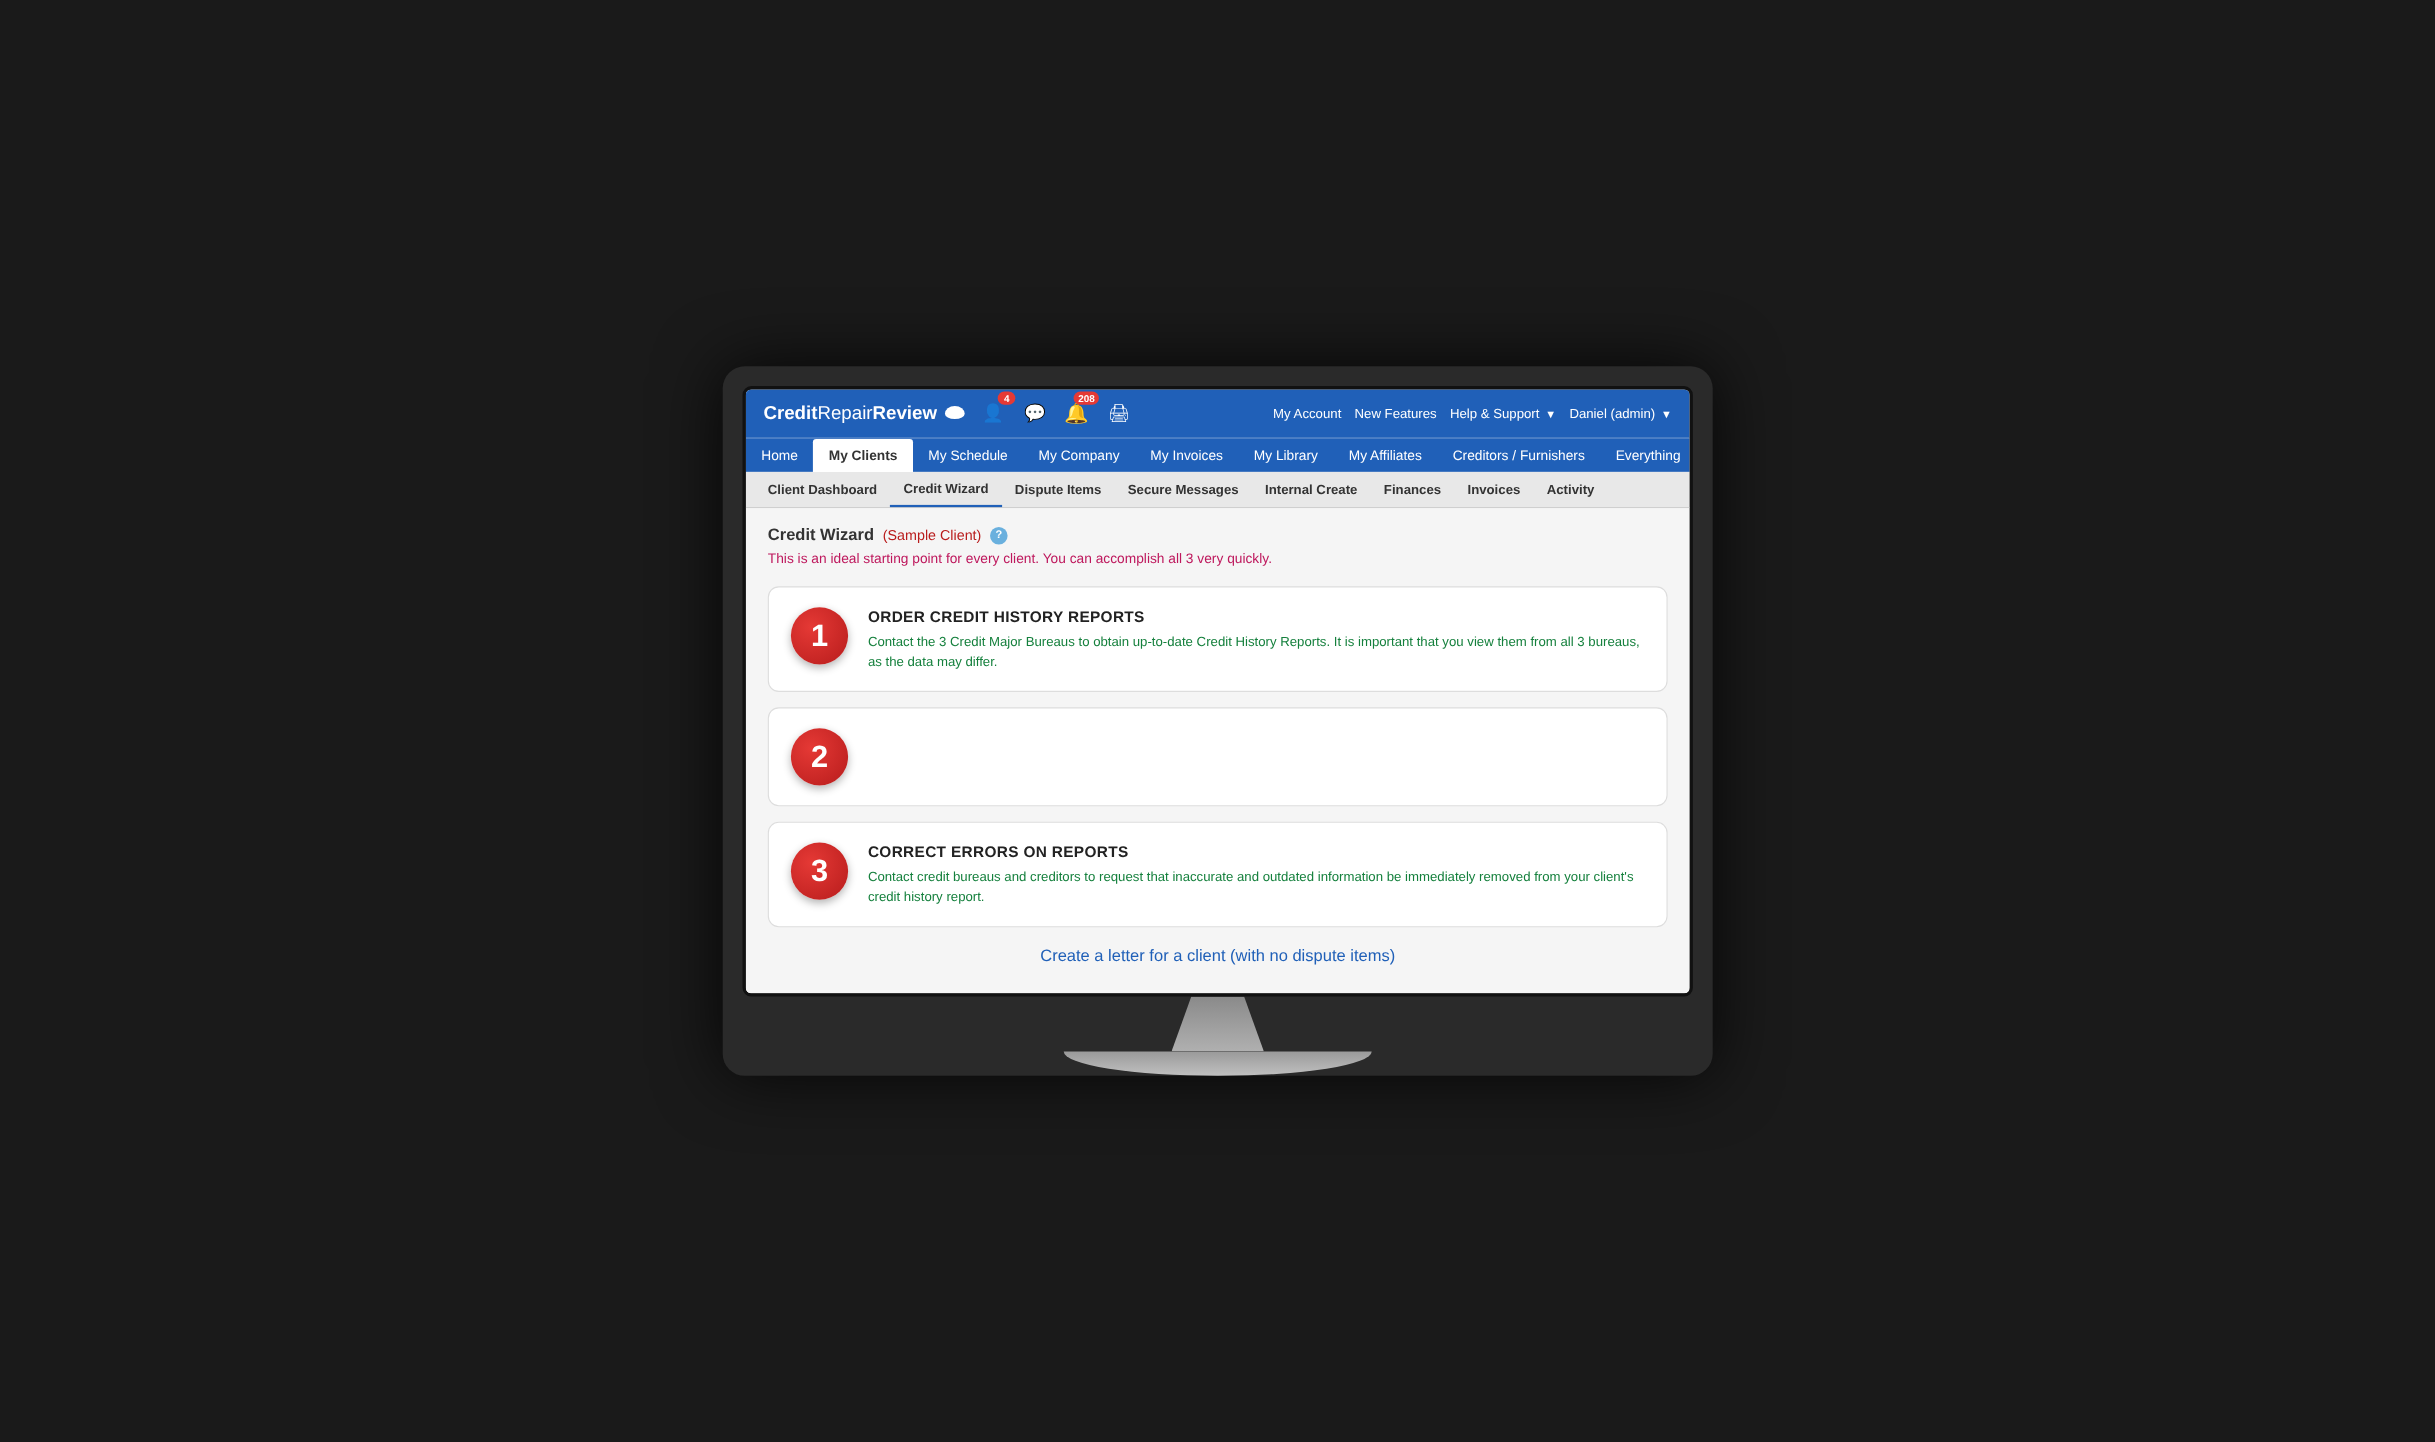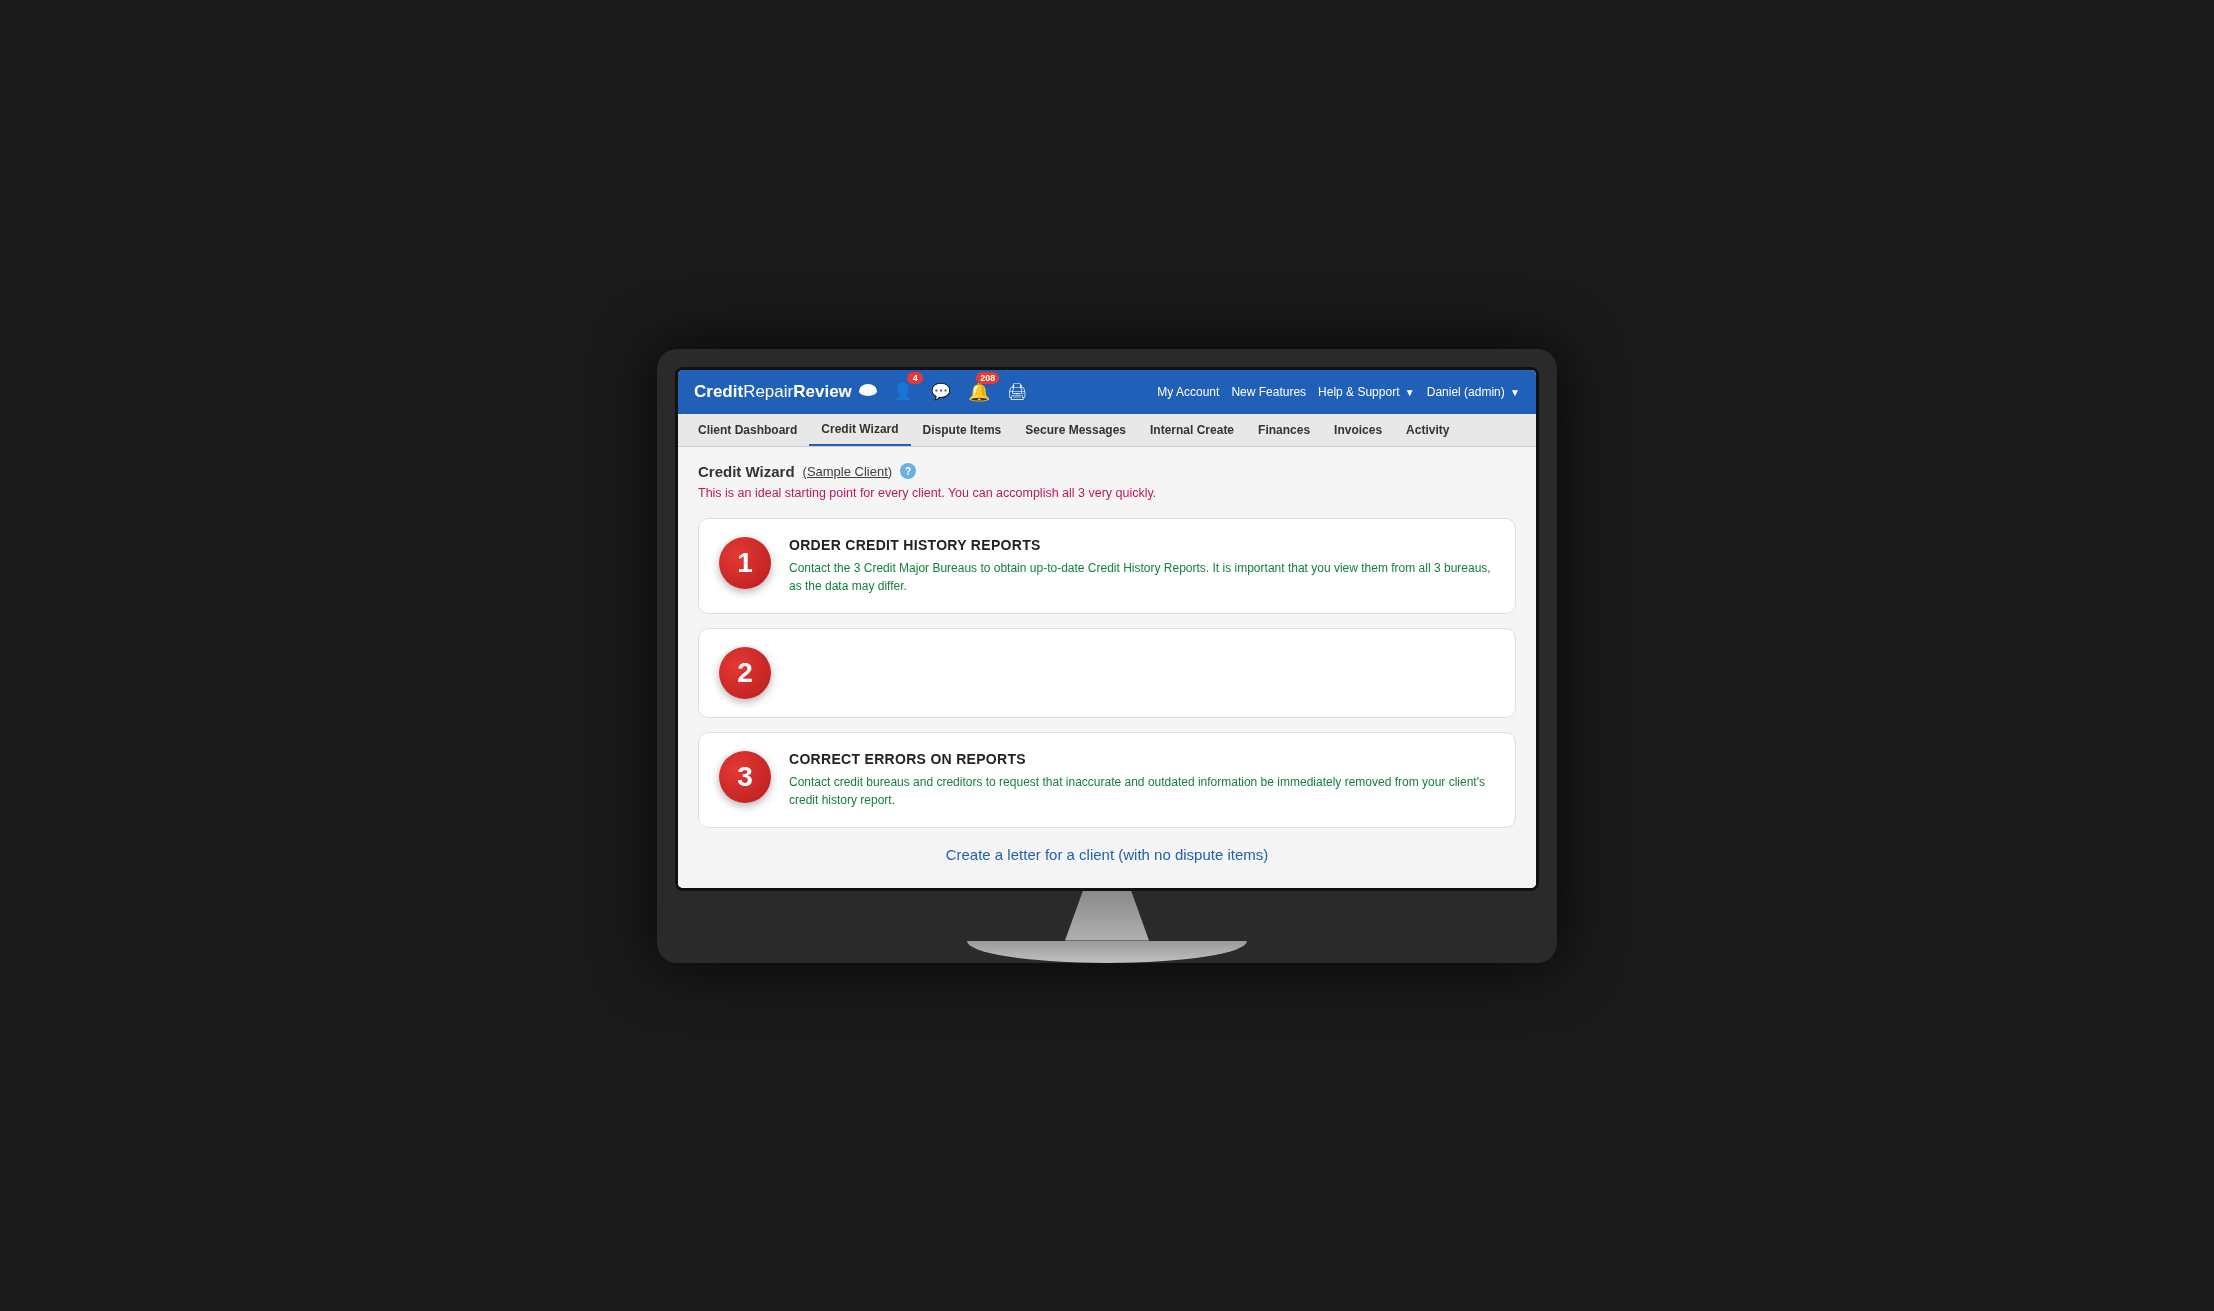--- a/index.html
+++ b/index.html
@@ -160,24 +160,23 @@
     .page-title {
       font-size: 15px;
       color: #333;
       margin-bottom: 6px;
       display: flex;
       align-items: center;
       gap: 8px;
     }
 
     .page-title .client-name {
-      color: #404040;
+      color: #b91c1c;
       font-weight: normal;
       font-size: 13px;
-      text-decoration: underline;
     }
 
     .help-icon {
       display: inline-flex;
       align-items: center;
       justify-content: center;
       width: 16px;
       height: 16px;
       background: #6ab0de;
       color: white;
@@ -304,20 +303,32 @@
               <span>Help &amp; Support</span>
               <span class="dropdown-arrow">▼</span>
             </a>
             <a>
               <span>Daniel (admin)</span>
               <span class="dropdown-arrow">▼</span>
             </a>
           </div>
         </div>
 
+        <div class="main-nav">
+          <a class="nav-item">Home</a>
+          <a class="nav-item active">My Clients</a>
+          <a class="nav-item">My Schedule</a>
+          <a class="nav-item">My Company</a>
+          <a class="nav-item">My Invoices</a>
+          <a class="nav-item">My Library</a>
+          <a class="nav-item">My Affiliates</a>
+          <a class="nav-item">Creditors / Furnishers</a>
+          <a class="nav-item">Everything</a>
+
+        </div>
 
         <div class="sub-nav">
           <span class="sub-nav-item">Client Dashboard</span>
           <span class="sub-nav-item active">Credit Wizard</span>
           <span class="sub-nav-item">Dispute Items</span>
           <span class="sub-nav-item">Secure Messages</span>
           <span class="sub-nav-item">Internal Create</span>
           <span class="sub-nav-item">Finances</span>
           <span class="sub-nav-item">Invoices</span>
           <span class="sub-nav-item">Activity</span>

